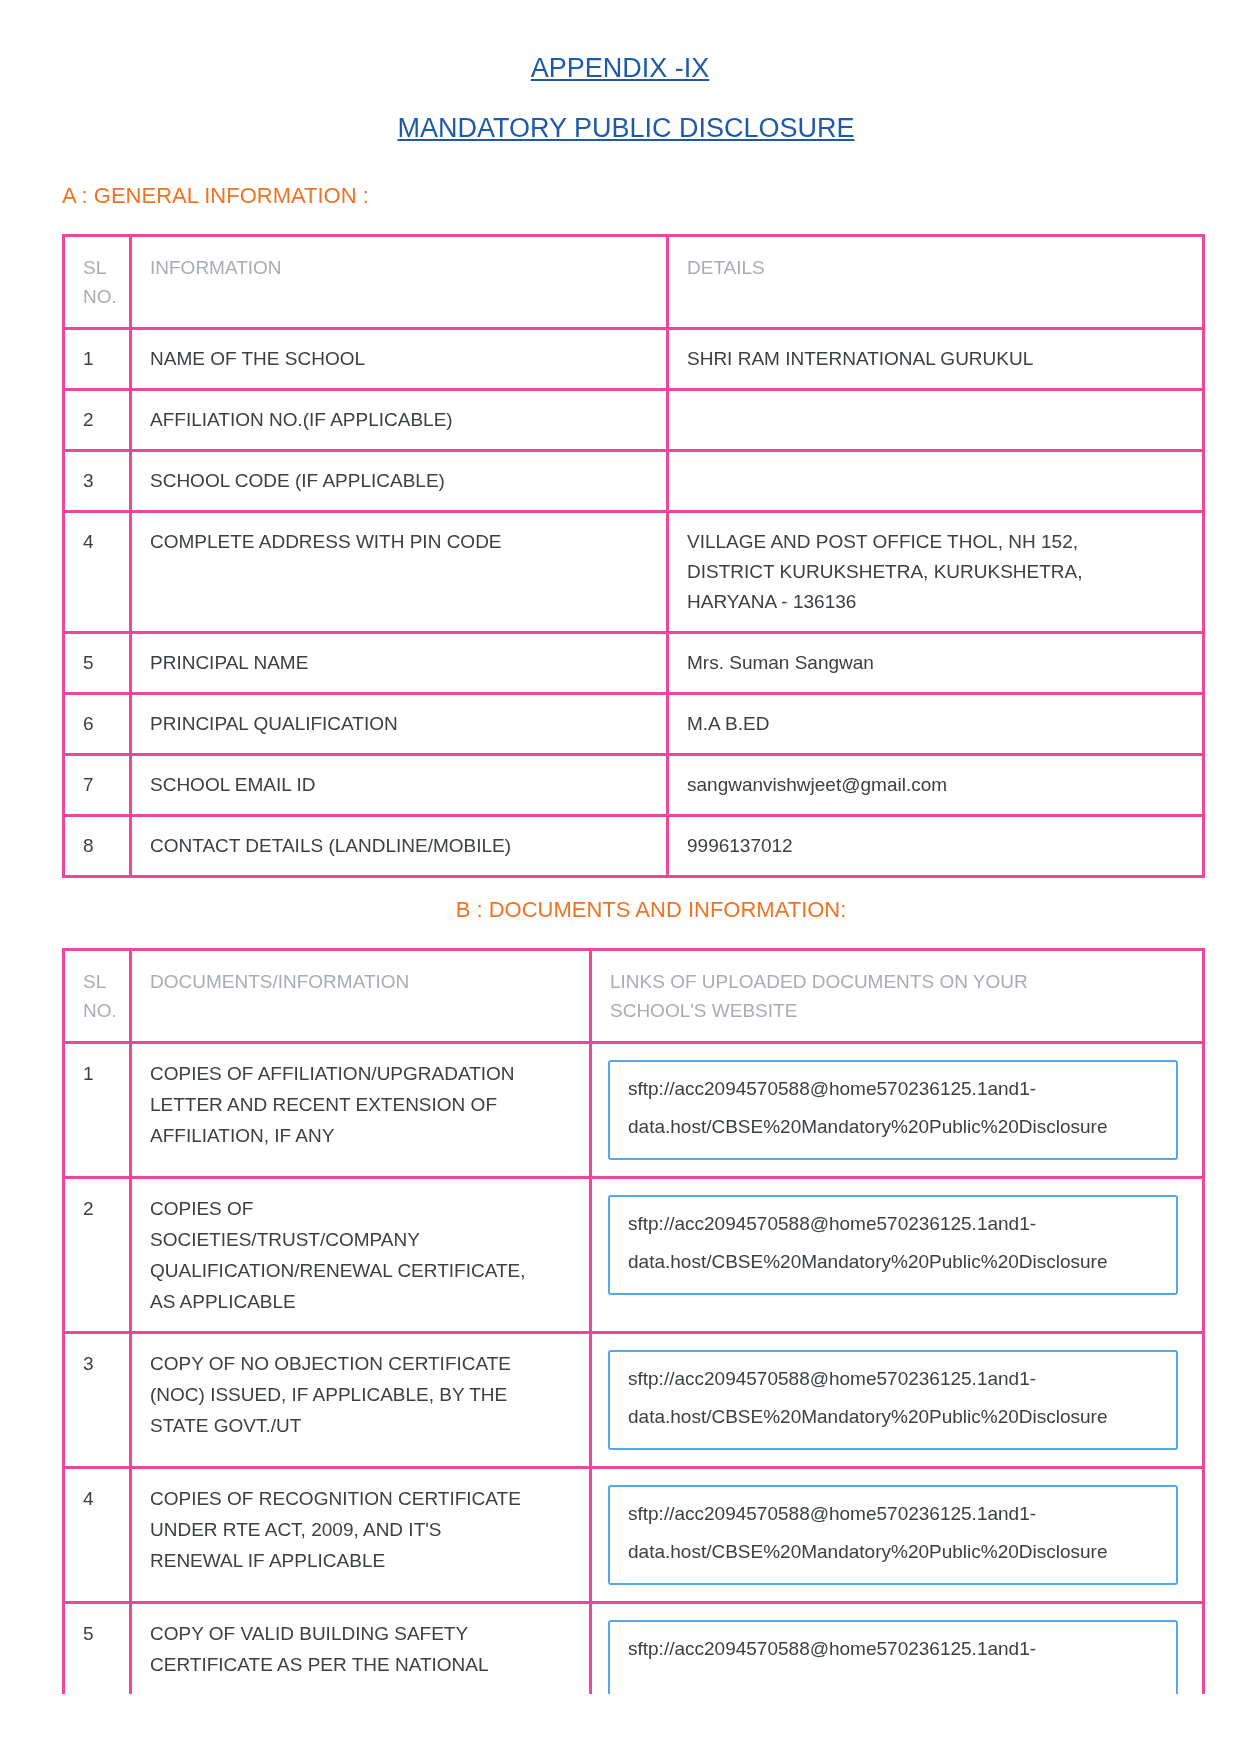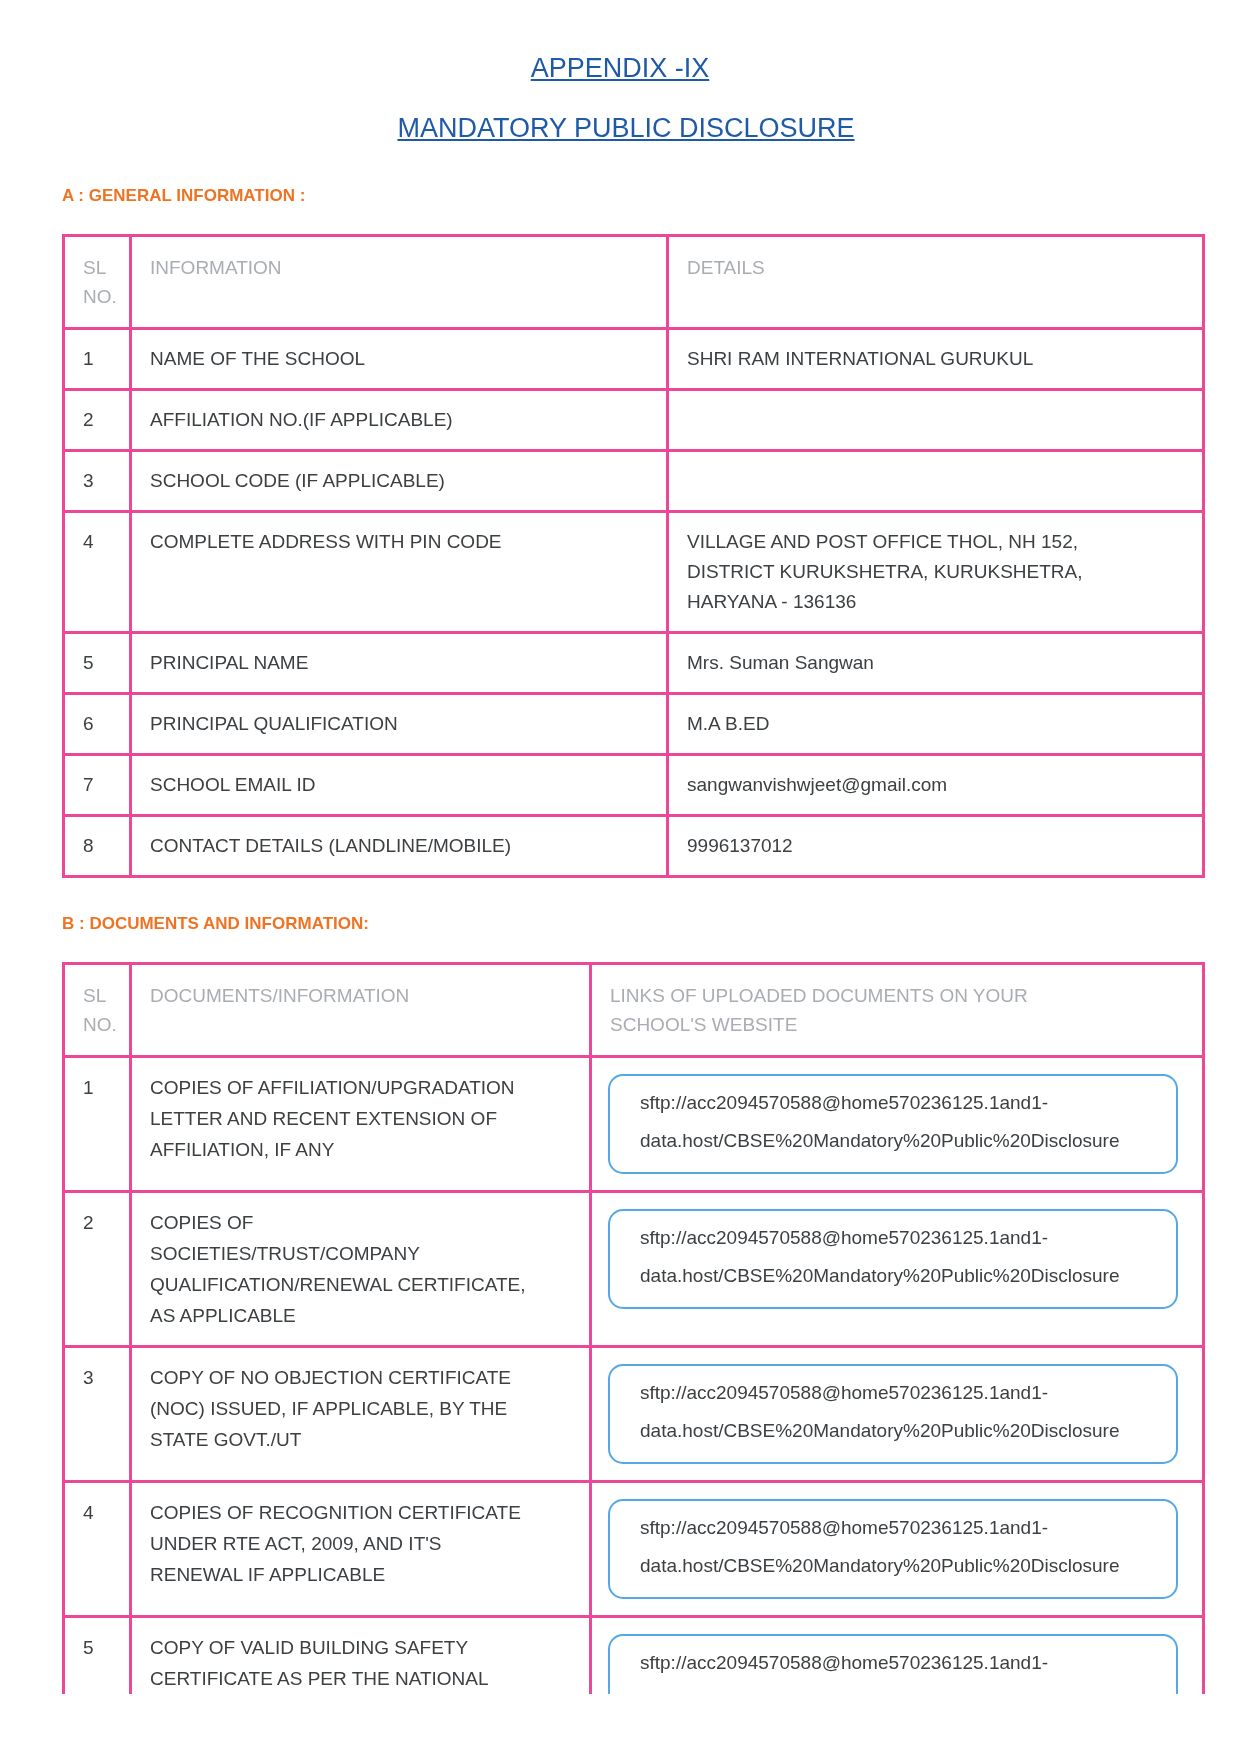--- a/index.html
+++ b/index.html
@@ -11,42 +11,42 @@
   }
   .clip{height:1694px;overflow:hidden;}
   .title{
     text-align:center;color:#1F5AA8;font-weight:400;
     font-size:27px;line-height:32px;text-decoration:underline;
     margin:0;
   }
   .title-1{padding-top:52px;}
   .title-2{margin-top:28px;padding-left:12px;}
   .section-heading{
-    color:#EE7423;font-size:17px;line-height:24px;font-weight:700;
+    color:#EE7423;font-size:22px;line-height:24px;font-weight:400;
     margin:40px 0 0 62px;
   }
-  .section-heading.b{margin-top:34px;}
+  .section-heading.b{margin-top:20px;text-align:center;}
   table{
     border-collapse:collapse;table-layout:fixed;
     width:1143px;margin:26px 0 0 62px;
     font-size:19px;
   }
   th,td{
     border:3px solid #ec4899;vertical-align:top;text-align:left;
     font-weight:400;overflow:hidden;
   }
   th{color:#A9ADB2;padding:16px 18px;line-height:29px;}
   td{color:#3C4043;padding:14px 18px;line-height:30px;}
   td.details{padding-right:60px;}
   .pre{white-space:pre-line;}
   table.docs td{line-height:31px;}
   table.docs td.link-cell{padding:16px 24px 16px 16px;}
   .link-box{
-    border:2px solid #54A8E8;border-radius:15px;
-    padding:8px 30px;line-height:38px;min-height:80px;
+    border:2px solid #54A8E8;border-radius:3px;
+    padding:8px 18px;line-height:38px;min-height:80px;
     overflow-wrap:break-word;
   }
   .link-box.tall{min-height:100px;}
   .col-sl{width:67px;}
   .col-info{width:537px;}
   .col-doc{width:460px;}
 </style>
 </head>
 <body>
 

